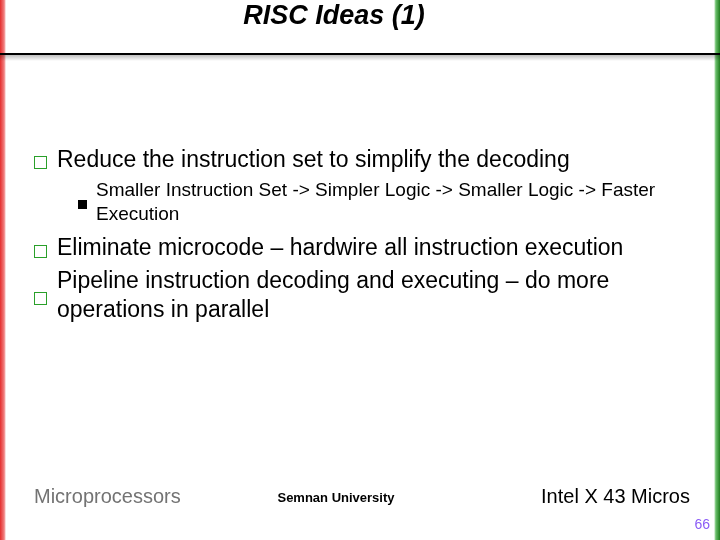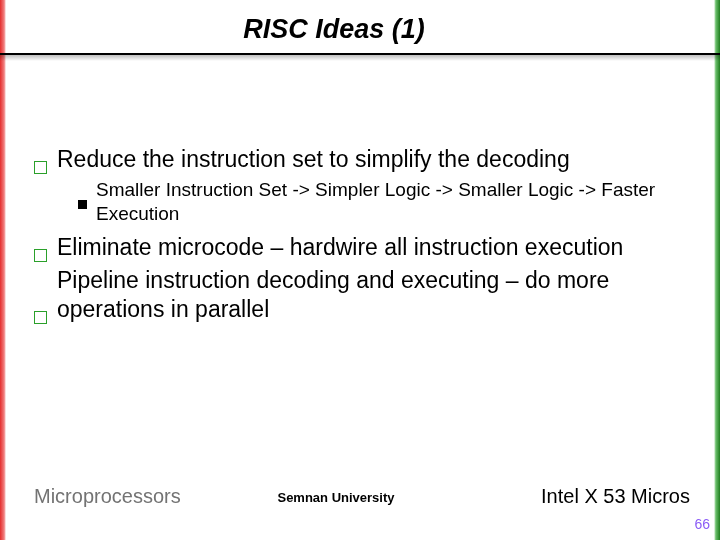--- a/index.html
+++ b/index.html
@@ -35,39 +35,39 @@
   .title-shadow {
     position: absolute;
     left: 0;
     top: 55px;
     width: 720px;
     height: 6px;
     background: linear-gradient(to bottom, rgba(0,0,0,0.25), rgba(0,0,0,0));
   }
   .slide-title {
     position: absolute;
-    top: 14px;
+    top: 0;
     left: 0;
     width: 668px;
     text-align: center;
     font-size: 27px;
     font-weight: bold;
     font-style: italic;
     color: #000;
   }
   .body {
     position: absolute;
     top: 145px;
     left: 34px;
     width: 648px;
     color: #000;
   }
   .level1 {
     display: flex;
-    align-items: flex-end;
+    align-items: center;
     margin-bottom: 4px;
   }
   .level1 .bullet {
     width: 13px; height: 13px;
     border: 1.5px solid #2aa02a;
     box-sizing: border-box;
     margin-top: 7px;
     margin-right: 10px;
     flex-shrink: 0;
   }
@@ -154,14 +154,14 @@
 
   <div class="level1">
     <div class="bullet"></div>
     <div class="text">Pipeline instruction decoding and executing – do more operations in parallel</div>
   </div>
 
 </div>
 
 <div class="footer-left">Microprocessors</div>
 <div class="footer-center">Semnan University</div>
-<div class="footer-right">Intel X 53 Micros</div>
+<div class="footer-right">Intel X 43 Micros</div>
 <div class="page-num">66</div>
 
 </body></html>

